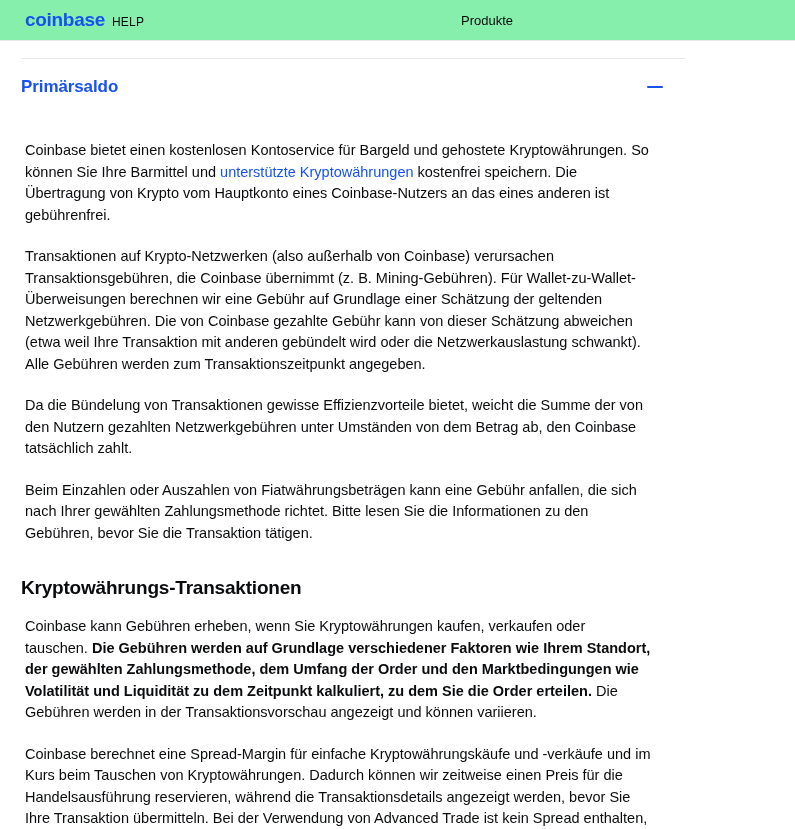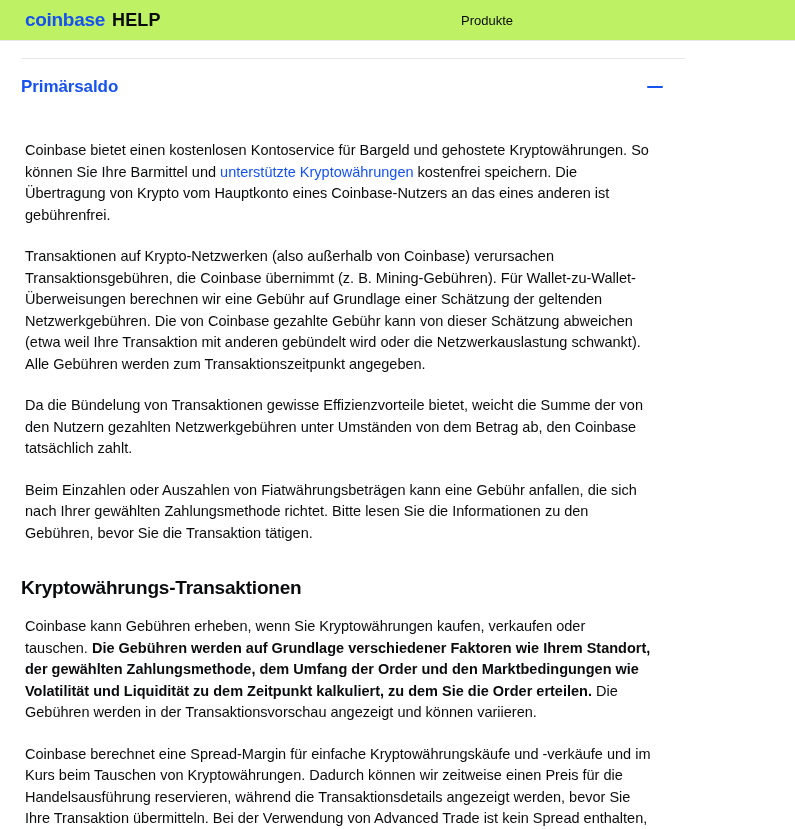--- a/index.html
+++ b/index.html
@@ -15,37 +15,37 @@
     overflow: hidden;
   }
 
   
   .site-header {
     height: 40px;
     border-bottom: 1px solid #e6e8eb;
     display: flex;
     align-items: center;
     position: relative;
-    background: #bef264;
+    background: #86efac;
   }
   .brand {
     display: flex;
     align-items: baseline;
     gap: 7px;
     padding-left: 25px;
   }
   .brand-name {
     font-size: 19px;
     font-weight: 700;
     color: #1652f0;
     letter-spacing: -0.3px;
   }
   .brand-sub {
-    font-size: 18px;
-    font-weight: 700;
+    font-size: 12px;
+    font-weight: 400;
     color: #0a0b0d;
     letter-spacing: 0.2px;
   }
   .nav {
     position: absolute;
     left: 461px;
     top: 50%;
     transform: translateY(-50%);
     display: flex;
     gap: 26px;

